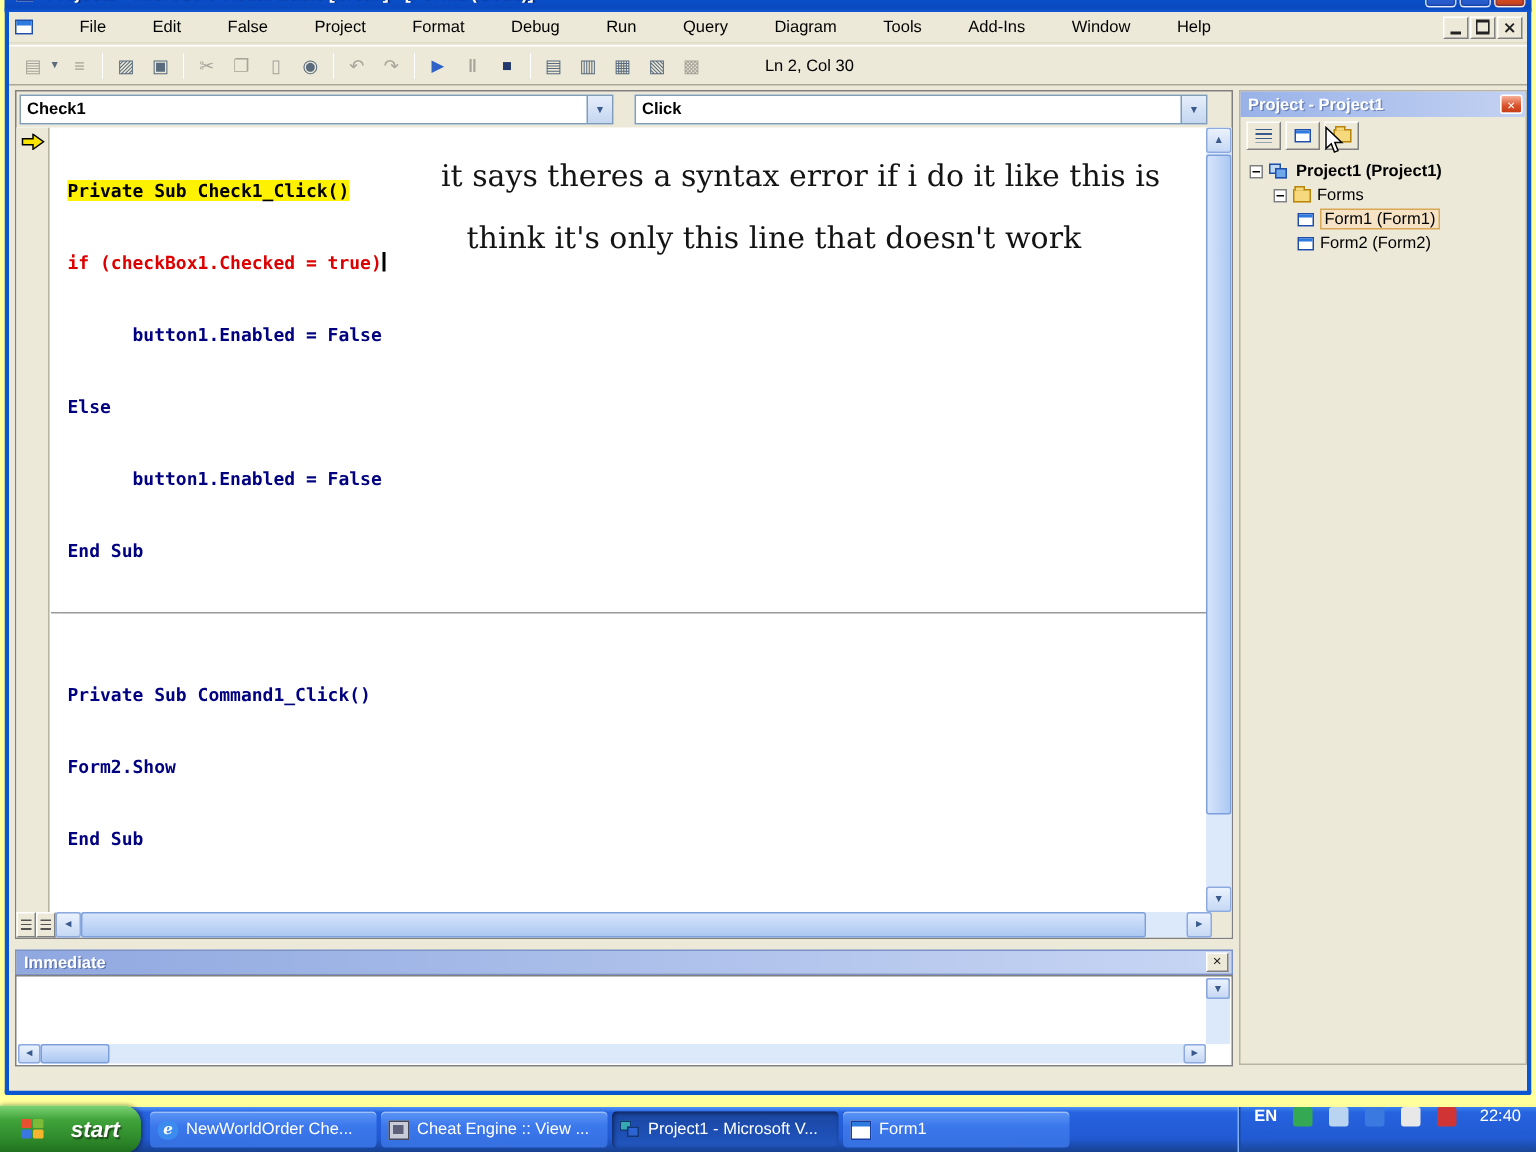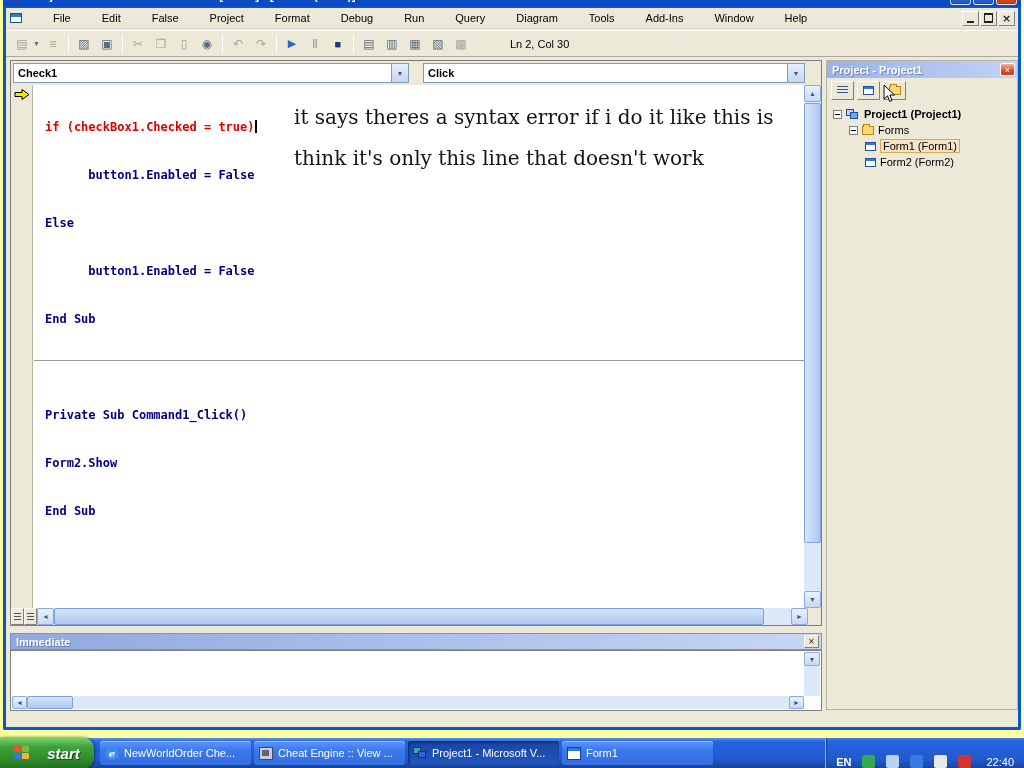--- a/index.html
+++ b/index.html
@@ -80,21 +80,21 @@
   .code-text { position:absolute; left:23px; top:2px; right:17px; bottom:0;
     font-family:"DejaVu Sans Mono", monospace; font-size:12px; font-weight:bold; line-height:16px; white-space:pre; padding-left:11px; }
   .code-line span.src { color:#000080; }
   .line-current span.src { background:#FFF200; color:#000; }
   .line-error span.src { color:#DD0000; }
   .caret { display:inline-block; width:2px; height:13px; background:#000; vertical-align:-2px; }
   .proc-sep { height:16px; position:relative; }
   .proc-sep:before { content:""; position:absolute; left:-11px; right:-4px; top:1px; border-top:1px solid #9A9A9A; }
   .annotation { position:absolute; font-family:"DejaVu Serif", serif; font-size:20px; color:#141414; white-space:nowrap; }
   .anno-1 { left:283px; top:20px; }
-  .anno-2 { left:283px; top:61px; }
+  .anno-2 { left:300px; top:61px; }
 
   
   .vscroll { position:absolute; right:0; top:0; bottom:0; width:17px; background:#DCE9FA; }
   .scroll-btn { position:absolute; width:17px; height:17px; background:linear-gradient(180deg,#EAF2FD,#C6D8F4);
     border:1px solid #8CAAE0; border-radius:2px; display:flex; align-items:center; justify-content:center;
     font-size:7px; color:#3A5A8C; }
   .vscroll .up { top:0; }
   .vscroll .dn { bottom:0; }
   .vthumb { position:absolute; left:0; width:17px; background:linear-gradient(90deg,#D6E5FB,#ACC8F2);
     border:1px solid #7DA0DC; border-radius:2px; }
@@ -169,21 +169,21 @@
   .task-ic { width:14px; height:13px; flex:0 0 auto; position:relative; }
   .ic-ie { background:#3C8CF0; border-radius:50%; color:#fff; font:italic bold 10px "DejaVu Serif", serif;
     display:flex; align-items:center; justify-content:center; }
   .ic-ce { background:#C9CBD8; border:1px solid #44485C; }
   .ic-ce:before { content:""; position:absolute; left:2px; top:2px; width:7px; height:6px; background:#5C6078; }
   .ic-vb i { position:absolute; width:8px; height:7px; border:1px solid #103878; }
   .ic-vb i:first-child { left:0; top:0; background:#35A8B0; }
   .ic-vb i:last-child { left:5px; top:4px; background:#2E63D4; }
   .ic-form { background:#fff; border:1px solid #1A3FA0; }
   .ic-form:before { content:""; position:absolute; left:0; top:0; right:0; height:3px; background:#2E7BE0; }
-  .tray { height:30px; display:flex; align-items:flex-end; gap:11px; padding:0 10px 0 10px;
+  .tray { height:30px; display:flex; align-items:flex-start; gap:11px; padding:0 10px 0 10px;
     background:linear-gradient(180deg,#3A80F0 0%,#2663DE 12%,#215AD2 70%,#1A4698 100%);
     border-left:1px solid #7FB0F8; box-shadow:inset 1px 0 0 #1A46A0; }
   .tray-lang { color:#fff; font-size:11px; font-weight:bold; }
   .tray-ic { width:13px; height:13px; border-radius:2px; }
   .tray-time { color:#fff; font-size:11px; margin-left:4px; }
 </style>
 </head>
 <body>
 
 <div class="desktop">
@@ -277,20 +277,21 @@
         </div>
 
         <div class="code-body">
           <div class="code-margin">
             <svg class="exec-arrow" width="16" height="11" viewBox="0 0 16 11">
               <path d="M1 3.5 L8 3.5 L8 0.5 L15 5.5 L8 10.5 L8 7.5 L1 7.5 Z" fill="#F8E400" stroke="#000" stroke-width="1"></path>
             </svg>
           </div>
 
           <div class="code-text">
+            <div class="code-line line-current"><span class="src">Private Sub Check1_Click()</span></div>
             <div class="code-line line-error"><span class="src">if (checkBox1.Checked = true)</span><span class="caret"></span></div>
             <div class="code-line"><span class="src">      button1.Enabled = False</span></div>
             <div class="code-line"><span class="src">Else</span></div>
             <div class="code-line"><span class="src">      button1.Enabled = False</span></div>
             <div class="code-line"><span class="src">End Sub</span></div>
             <div class="proc-sep"></div>
             <div class="code-line"><span class="src">Private Sub Command1_Click()</span></div>
             <div class="code-line"><span class="src">Form2.Show</span></div>
             <div class="code-line"><span class="src">End Sub</span></div>
           </div>

